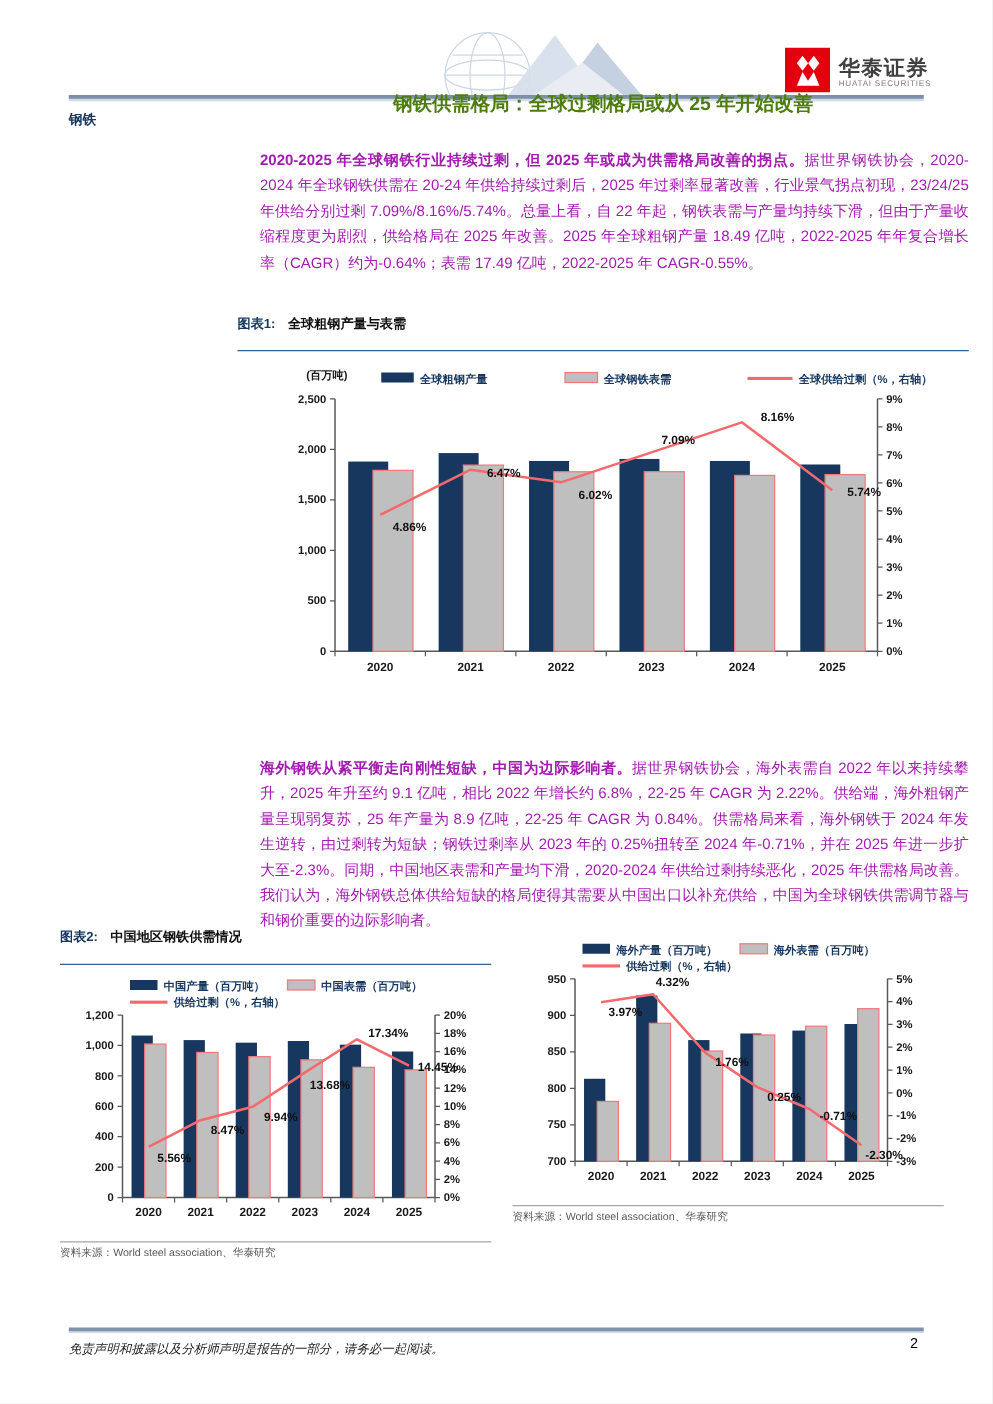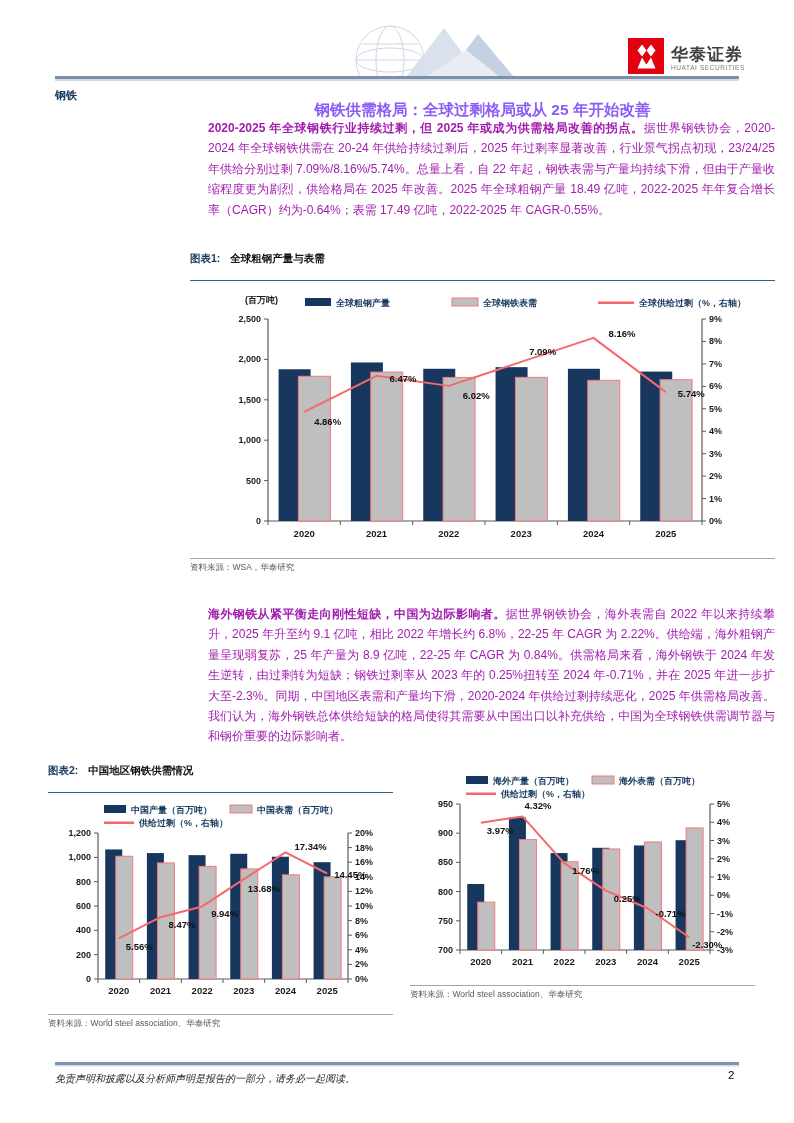--- a/index.html
+++ b/index.html
@@ -8,31 +8,31 @@
 
   
   .hdr-label{position:absolute;left:55px;top:56px;font-size:11px;font-weight:700;color:#17375e;margin-top:32px;}
   .watermark{position:absolute;left:318px;top:20px;width:240px;height:57px;overflow:hidden;}
   .logo{position:absolute;left:628px;top:38px;display:flex;align-items:center;gap:7px;}
   .logo-cn{font-size:17px;font-weight:700;color:#404040;letter-spacing:1px;line-height:19px;}
   .logo-en{font-size:6.5px;color:#7d7d7d;letter-spacing:0.6px;line-height:8px;}
   .hdr-rule{position:absolute;left:55px;width:684px;top:76px;height:2.5px;background:#7c90a9;box-shadow:0 2px 0 #d3dbe4;}
 
   
-  .title{position:absolute;left:190px;width:585px;top:100px;text-align:center;
-         font-size:15.5px;font-weight:700;color:#8b5cf6;}
+  .title{position:absolute;left:190px;width:585px;top:73px;text-align:center;
+         font-size:15.5px;font-weight:700;color:#4d7c0f;}
   .para{position:absolute;left:208px;width:567px;text-align:justify;
         font-size:12px;line-height:20.4px;color:#a21caf;}
   .para .lead{font-weight:700;}
   .p1{top:118px;}
   .p2{top:604px;}
 
   
   .fig1{position:absolute;left:190px;top:252px;width:585px;}
-  .figrow{position:absolute;left:48px;top:764px;width:707px;display:flex;gap:17px;}
+  .figrow{position:absolute;left:48px;top:743px;width:707px;display:flex;gap:17px;}
   .figcol{width:345px;}
   .fig-head{font-size:10.5px;font-weight:700;color:#111;
             padding-bottom:14px;border-bottom:1.5px solid #365f91;white-space:nowrap;}
   .fig-head .flabel{color:#17375e;margin-right:10px;}
   .fig-chart{display:block;margin-top:8px;}
   .fig-source{border-top:1px solid #a6a6a6;margin-top:3px;padding-top:3px;
               font-size:8.5px;color:#595959;}
 
   
   .tick{font:700 9px "Liberation Sans","DejaVu Sans",sans-serif;fill:#1a1a1a;}
@@ -162,21 +162,20 @@
         <text x="418.5" y="47.853333333333325" class="dlab">8.16%</text>
         <text x="487.8333333333333" y="108.16888888888889" class="dlab">5.74%</text>
         <rect x="115" y="9" width="26" height="8" fill="#17375e"></rect>
         <text x="146" y="17" class="leg">全球粗钢产量</text>
         <rect x="262" y="9" width="26" height="8" fill="#bfbfbf" stroke="#f4797d" stroke-width="1"></rect>
         <text x="293" y="17" class="leg">全球钢铁表需</text>
         <rect x="408" y="12.5" width="36" height="2.5" fill="#f4696d"></rect>
         <text x="449" y="17" class="leg">全球供给过剩（%，右轴）</text>
         <text x="88" y="14" text-anchor="end" class="tick">(百万吨)</text>
       </svg>
-    <div class="fig-source">资料来源：WSA，华泰研究</div>
   </div>
 
   <div class="para p2"><span class="lead">海外钢铁从紧平衡走向刚性短缺，中国为边际影响者。</span><span>据世界钢铁协会，海外表需自 2022 年以来持续攀升，2025 年升至约 9.1 亿吨，相比 2022 年增长约 6.8%，22-25 年 CAGR 为 2.22%。供给端，海外粗钢产量呈现弱复苏，25 年产量为 8.9 亿吨，22-25 年 CAGR 为 0.84%。供需格局来看，海外钢铁于 2024 年发生逆转，由过剩转为短缺；钢铁过剩率从 2023 年的 0.25%扭转至 2024 年-0.71%，并在 2025 年进一步扩大至-2.3%。同期，中国地区表需和产量均下滑，2020-2024 年供给过剩持续恶化，2025 年供需格局改善。我们认为，海外钢铁总体供给短缺的格局使得其需要从中国出口以补充供给，中国为全球钢铁供需调节器与和钢价重要的边际影响者。</span></div>
 
   <div class="figrow">
     <div class="figcol">
       <div class="fig-head">
         <span class="flabel">图表2:</span><span>中国地区钢铁供需情况</span>
       </div>
       <svg class="fig-chart" width="345" height="210" viewBox="0 0 345 210">

